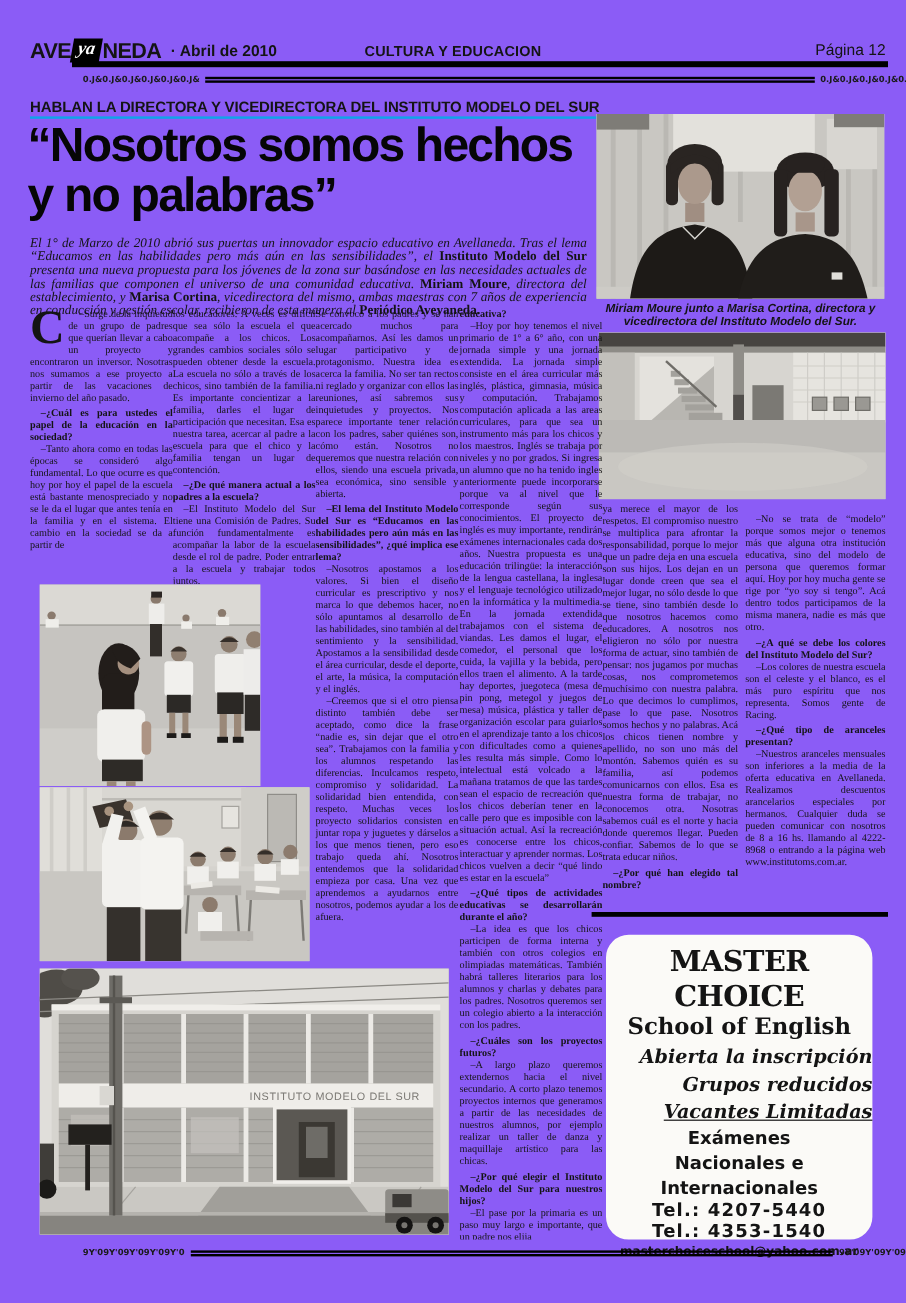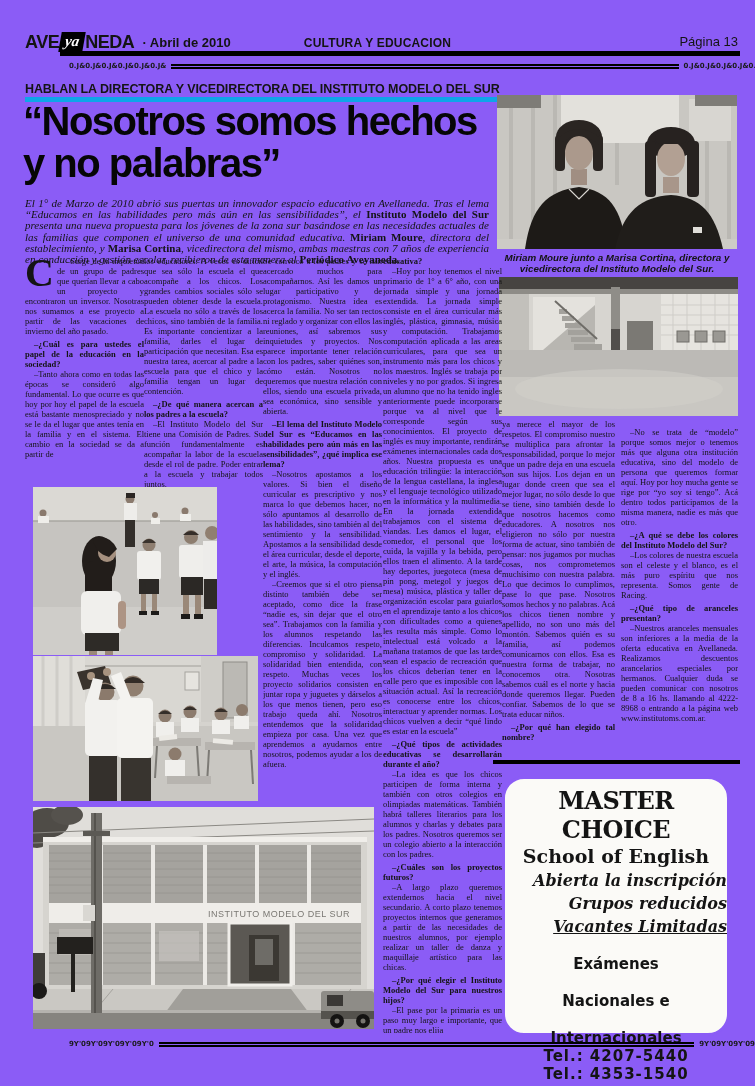--- a/index.html
+++ b/index.html
@@ -17,21 +17,21 @@
   .page-number{position:absolute;right:17px;top:34px;font-family:"Liberation Sans",sans-serif;font-size:13px;}
   .masthead-rule{position:absolute;left:60px;top:51px;width:680px;height:5px;background:#000;}
   
   .orn-row{position:absolute;display:flex;align-items:center;height:9px;padding-left:44px;}
   .orn{font-family:"DejaVu Sans",sans-serif;font-size:7px;font-weight:bold;color:#1a1a1a;
        white-space:nowrap;letter-spacing:0;line-height:9px;}
   .orn-rule{flex:1;height:5px;border-top:2px solid #000;border-bottom:2px solid #000;
             box-sizing:border-box;margin:0 5px;}
   
   .kicker{position:absolute;left:25px;top:82px;font-family:"Liberation Sans",sans-serif;
-          font-weight:bold;font-size:12.5px;letter-spacing:-0.1px;border-bottom:5px solid #0ea5e9;
+          font-weight:bold;font-size:12.5px;letter-spacing:-0.1px;border-bottom:2px solid #0ea5e9;
           padding-bottom:1px;}
   .headline{position:absolute;left:23px;top:100px;font-family:"Liberation Sans",sans-serif;
             font-weight:bold;font-size:40px;line-height:42px;letter-spacing:-1.5px;color:#060606;}
   .intro{position:absolute;left:25px;top:187px;width:464px;font-style:italic;font-size:11px;
          line-height:11.2px;text-align:justify;}
   .intro b{font-style:normal;}
   
   .col{position:absolute;font-size:8.5px;line-height:10px;text-align:justify;overflow:hidden;}
   .col p{margin:0;text-indent:9px;}
   .col p.q{font-weight:bold;margin-top:3px;}
@@ -56,40 +56,40 @@
            font-family:"Liberation Sans",sans-serif;font-weight:bold;font-style:italic;
            font-size:9.8px;line-height:11px;}
   
   .ad-separator{position:absolute;left:493px;top:760px;width:247px;height:4px;background:#000;}
   .ad{position:absolute;left:502px;top:776px;width:228px;height:260px;box-sizing:border-box;
       border:3px solid #8b5cf6;border-radius:22px;background:#fbfaf7;text-align:center;padding-top:7px;}
   .ad-title{font-family:"DejaVu Serif",serif;font-weight:bold;font-size:24px;letter-spacing:-0.5px;}
   .ad-sub{font-family:"DejaVu Serif",serif;font-weight:bold;font-size:19px;margin-top:1px;}
   .ad-script{font-family:"DejaVu Serif",serif;font-weight:bold;font-style:italic;font-size:16px;margin-top:4px;text-align:right;}
   .ad-script.u{text-decoration:underline;}
-  .ad-exam{font-family:"DejaVu Sans",sans-serif;font-weight:bold;font-size:15px;margin-top:19px;}
+  .ad-exam{font-family:"DejaVu Sans",sans-serif;font-weight:bold;font-size:15px;margin-top:3px;}
   .ad-addr{font-family:"DejaVu Sans",sans-serif;font-weight:bold;font-size:13.5px;margin-top:7px;letter-spacing:0.5px;}
   .ad-tel{font-family:"DejaVu Sans",sans-serif;font-weight:bold;font-size:15px;letter-spacing:1px;}
   .ad-email{font-family:"DejaVu Sans",sans-serif;font-weight:bold;font-size:10px;margin-top:3px;}
   #orn-top{left:25px;top:62px;width:712px;}
   #orn-bottom{left:25px;top:1040px;width:715px;}
 </style>
 </head>
 <body>
 
 <div class="page">
 
   <div class="masthead">
     <span class="mh-word">AVE</span>
     <span class="mh-box">ya</span>
     <span class="mh-word">NEDA</span>
     <span class="mh-date">· Abril de 2010</span>
   </div>
   <div class="section-title">CULTURA Y EDUCACION</div>
-  <div class="page-number">Página 13</div>
+  <div class="page-number">Página 12</div>
   <div class="masthead-rule"></div>
 
   <div class="orn-row" id="orn-top">
     <span class="orn">0.J&amp;0.J&amp;0.J&amp;0.J&amp;0.J&amp;0.J&amp;</span>
     <span class="orn-rule"></span>
     <span class="orn">0.J&amp;0.J&amp;0.J&amp;0.J&amp;0.J&amp;0.J&amp;</span>
   </div>
 
   <div class="kicker">HABLAN LA DIRECTORA Y VICEDIRECTORA DEL INSTITUTO MODELO DEL SUR</div>
   <div class="headline">
@@ -182,21 +182,21 @@
 
   <div class="col" id="col1">
     <p class="q first cont"><span class="dropcap">C</span></p>
     <p class="a">–Surge de la inquietud de un grupo de padres que querían llevar a cabo un proyecto y encontraron un inversor. Nosotras nos sumamos a ese proyecto a partir de las vacaciones de invierno del año pasado.</p>
     <p class="q">–¿Cuál es para ustedes el papel de la educación en la sociedad?</p>
     <p class="a">–Tanto ahora como en todas las épocas se consideró algo fundamental. Lo que ocurre es que hoy por hoy el papel de la escuela está bastante menospreciado y no se le da el lugar que antes tenía en la familia y en el sistema. El cambio en la sociedad se da a partir de</p>
   </div>
 
   <div class="col" id="col2">
     <p class="a first cont">los educadores. A veces es difícil que sea sólo la escuela el que acompañe a los chicos. Los grandes cambios sociales sólo se pueden obtener desde la escuela. La escuela no sólo a través de los chicos, sino también de la familia. Es importante concientizar a la familia, darles el lugar de participación que necesitan. Esa es nuestra tarea, acercar al padre a la escuela para que el chico y la familia tengan un lugar de contención.</p>
-    <p class="q">–¿De qué manera acercan a los padres a la escuela?</p>
+    <p class="q">–¿De qué manera actual a los padres a la escuela?</p>
     <p class="a">–El Instituto Modelo del Sur tiene una Comisión de Padres. Su función fundamentalmente es acompañar la labor de la escuela desde el rol de padre. Poder entrar a la escuela y trabajar todos juntos.</p>
   </div>
 
   <div class="col" id="col3">
     <p class="a first cont">Se convocó a los padres y se han acercado muchos para acompañarnos. Así les damos un lugar participativo y de protagonismo. Nuestra idea es acerca la familia. No ser tan rectos ni reglado y organizar con ellos las reuniones, así sabremos sus inquietudes y proyectos. Nos parece importante tener relación con los padres, saber quiénes son, cómo están. Nosotros no queremos que nuestra relación con ellos, siendo una escuela privada, sea económica, sino sensible y abierta.</p>
     <p class="q">–El lema del Instituto Modelo del Sur es “Educamos en las habilidades pero aún más en las sensibilidades”, ¿qué implica ese lema?</p>
     <p class="a">–Nosotros apostamos a los valores. Si bien el diseño curricular es prescriptivo y nos marca lo que debemos hacer, no sólo apuntamos al desarrollo de las habilidades, sino también al del sentimiento y la sensibilidad. Apostamos a la sensibilidad desde el área curricular, desde el deporte, el arte, la música, la computación y el inglés.</p>
     <p class="a">–Creemos que si el otro piensa distinto también debe ser aceptado, como dice la frase “nadie es, sin dejar que el otro sea”. Trabajamos con la familia y los alumnos respetando las diferencias. Inculcamos respeto, compromiso y solidaridad. La solidaridad bien entendida, con respeto. Muchas veces los proyecto solidarios consisten en juntar ropa y juguetes y dárselos a los que menos tienen, pero eso trabajo queda ahí. Nosotros entendemos que la solidaridad empieza por casa. Una vez que aprendemos a ayudarnos entre nosotros, podemos ayudar a los de afuera.</p>
 
   </div>

